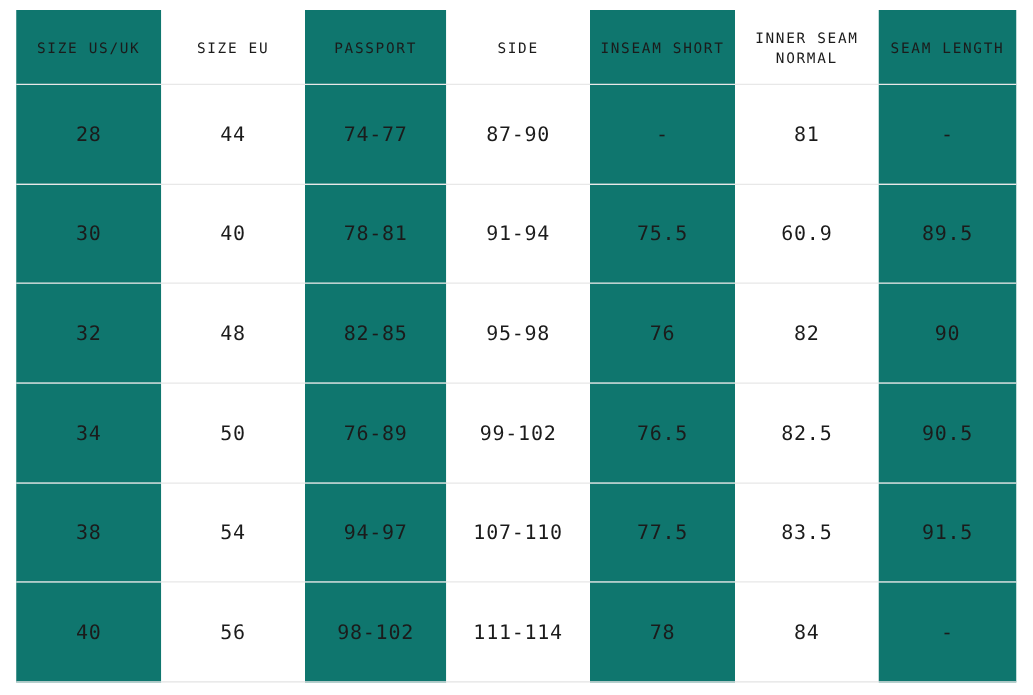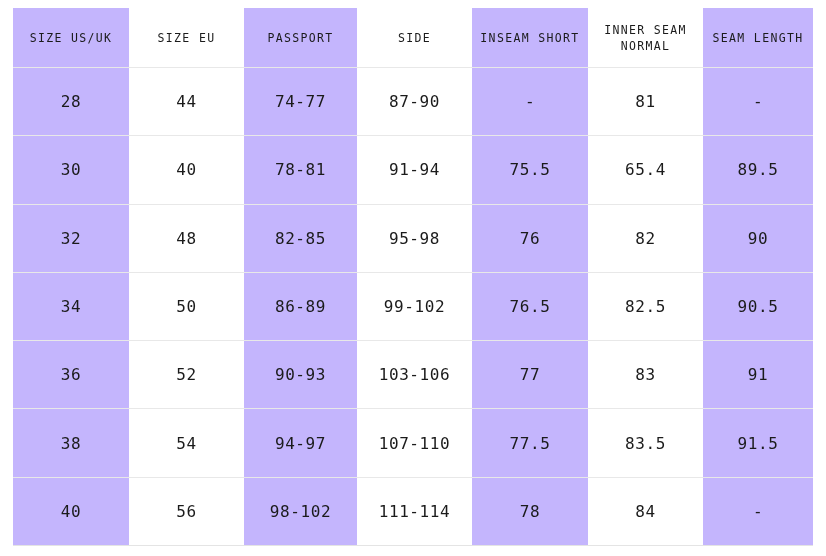--- a/index.html
+++ b/index.html
@@ -67,21 +67,21 @@
     white-space: nowrap;
   }
 
   table.size-chart tbody tr:last-child td {
     border-bottom: 1px solid #e4e4e4;
   }
 
   
   table.size-chart th.shaded,
   table.size-chart td.shaded {
-    background: #c4b5fd;
+    background: #0f766e;
   }
 </style>
 </head>
 <body>
 
 <div id="chart-wrap">
   <table class="size-chart">
     <colgroup>
       <col class="c0">
         <col class="c1">
@@ -111,49 +111,40 @@
           <td class="shaded">-</td>
           <td>81</td>
           <td class="shaded">-</td>
         </tr>
         <tr>
           <td class="shaded">30</td>
           <td>40</td>
           <td class="shaded">78-81</td>
           <td>91-94</td>
           <td class="shaded">75.5</td>
-          <td>65.4</td>
+          <td>60.9</td>
           <td class="shaded">89.5</td>
         </tr>
         <tr>
           <td class="shaded">32</td>
           <td>48</td>
           <td class="shaded">82-85</td>
           <td>95-98</td>
           <td class="shaded">76</td>
           <td>82</td>
           <td class="shaded">90</td>
         </tr>
         <tr>
           <td class="shaded">34</td>
           <td>50</td>
-          <td class="shaded">86-89</td>
+          <td class="shaded">76-89</td>
           <td>99-102</td>
           <td class="shaded">76.5</td>
           <td>82.5</td>
           <td class="shaded">90.5</td>
-        </tr>
-        <tr>
-          <td class="shaded">36</td>
-          <td>52</td>
-          <td class="shaded">90-93</td>
-          <td>103-106</td>
-          <td class="shaded">77</td>
-          <td>83</td>
-          <td class="shaded">91</td>
         </tr>
         <tr>
           <td class="shaded">38</td>
           <td>54</td>
           <td class="shaded">94-97</td>
           <td>107-110</td>
           <td class="shaded">77.5</td>
           <td>83.5</td>
           <td class="shaded">91.5</td>
         </tr>

